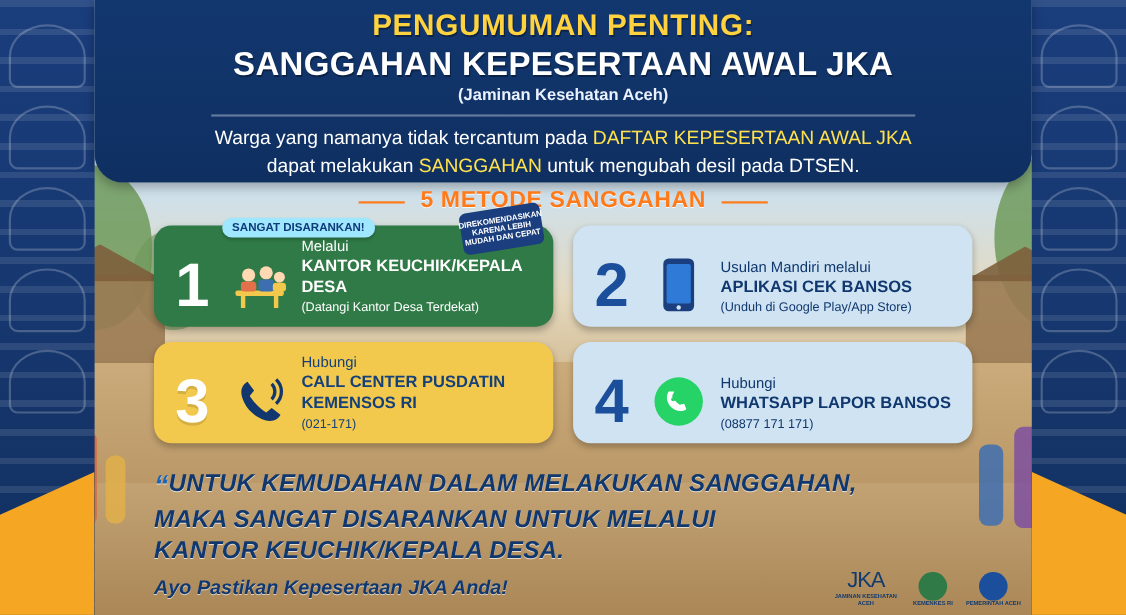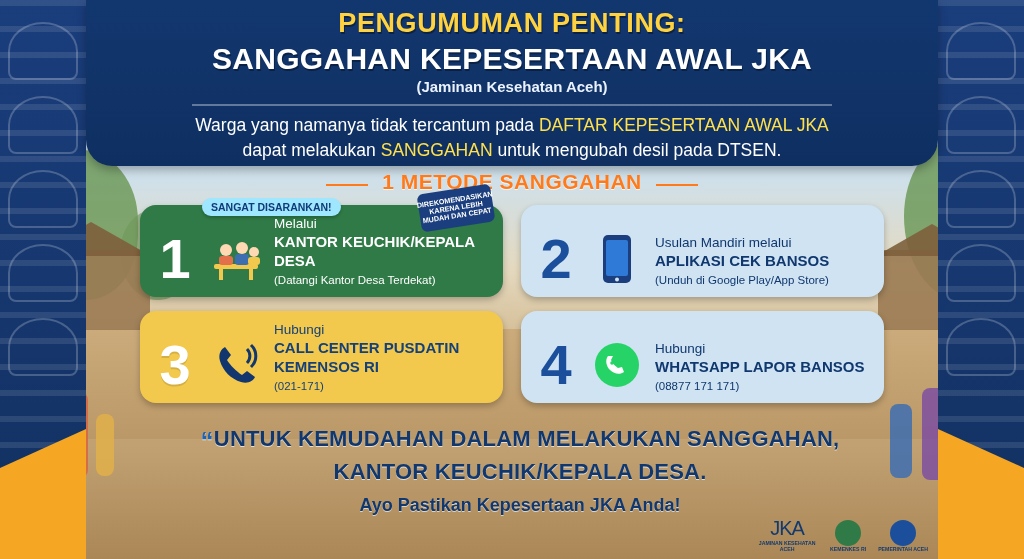--- a/index.html
+++ b/index.html
@@ -81,21 +81,21 @@
   .txt .sm{font-size:11.5px;display:block;margin-top:2px;}
   .ribbon{position:absolute;top:-7px;left:62px;background:#9fe6ff;color:#0f3b78;
     font-size:10.5px;font-weight:bold;padding:3px 9px;border-radius:10px;white-space:nowrap;
     box-shadow:0 2px 3px rgba(0,0,0,.2);}
   .stamp{position:absolute;top:-16px;right:10px;width:74px;height:38px;background:#1b3f7e;
     color:#fff;font-size:7.2px;font-weight:bold;line-height:1.15;border-radius:6px;
     transform:rotate(-9deg);display:flex;align-items:center;justify-content:center;text-align:center;
     padding:3px;box-sizing:border-box;}
 
   
-  .footer{position:absolute;left:140px;right:124px;top:425px;text-align:center;}
+  .footer{position:absolute;left:140px;right:124px;top:425px;font-style:italic;}
   .f1{font-size:22px;font-weight:bold;color:#10386f;line-height:1.28;letter-spacing:.2px;
     text-shadow:0 1px 0 rgba(255,255,255,.65);}
   .f-quote{color:#1b63b5;font-size:26px;font-weight:bold;vertical-align:top;}
   .f2{margin-top:9px;font-size:18px;font-weight:bold;color:#10386f;
     text-shadow:0 1px 0 rgba(255,255,255,.6);}
 
   
   .logos{position:absolute;right:96px;bottom:6px;display:flex;align-items:flex-end;gap:12px;}
   .logo{display:flex;flex-direction:column;align-items:center;color:#123a70;}
   .logo .mark{font-size:20px;font-weight:normal;letter-spacing:-1px;color:#123a70;}
@@ -145,21 +145,21 @@
     <div class="h-line3">(Jaminan Kesehatan Aceh)</div>
     <div class="h-rule"></div>
     <div class="h-body">
       <span>Warga yang namanya tidak tercantum pada </span><span class="hl-y">DAFTAR KEPESERTAAN AWAL JKA</span><br>
       <span>dapat melakukan </span><span class="hl-y">SANGGAHAN</span><span> untuk mengubah desil pada DTSEN.</span>
     </div>
   </div>
 
   <div class="methods-title">
     <span class="tick"></span>
-    <span class="chip">1 METODE SANGGAHAN</span>
+    <span class="chip">5 METODE SANGGAHAN</span>
     <span class="tick"></span>
   </div>
 
   <div class="grid">
 
     <div class="card c1">
       <div class="ribbon">SANGAT DISARANKAN!</div>
       <div class="stamp">DIREKOMENDASIKAN KARENA LEBIH MUDAH DAN CEPAT</div>
       <div class="num">1</div>
       <div class="ic">
@@ -231,20 +231,21 @@
         <span class="sm">(08877 171 171)</span>
       </div>
     </div>
 
   </div>
 
   <div class="footer">
     <div class="f1">
       <span class="f-quote">“</span><span>UNTUK KEMUDAHAN DALAM MELAKUKAN SANGGAHAN,</span>
     </div>
+    <div class="f1">MAKA SANGAT DISARANKAN UNTUK MELALUI</div>
     <div class="f1">KANTOR KEUCHIK/KEPALA DESA.</div>
     <div class="f2">Ayo Pastikan Kepesertaan JKA Anda!</div>
   </div>
 
   <div class="logos">
     <div class="logo">
       <div class="mark">JKA</div>
       <div class="cap">JAMINAN KESEHATAN ACEH</div>
     </div>
     <div class="logo">

